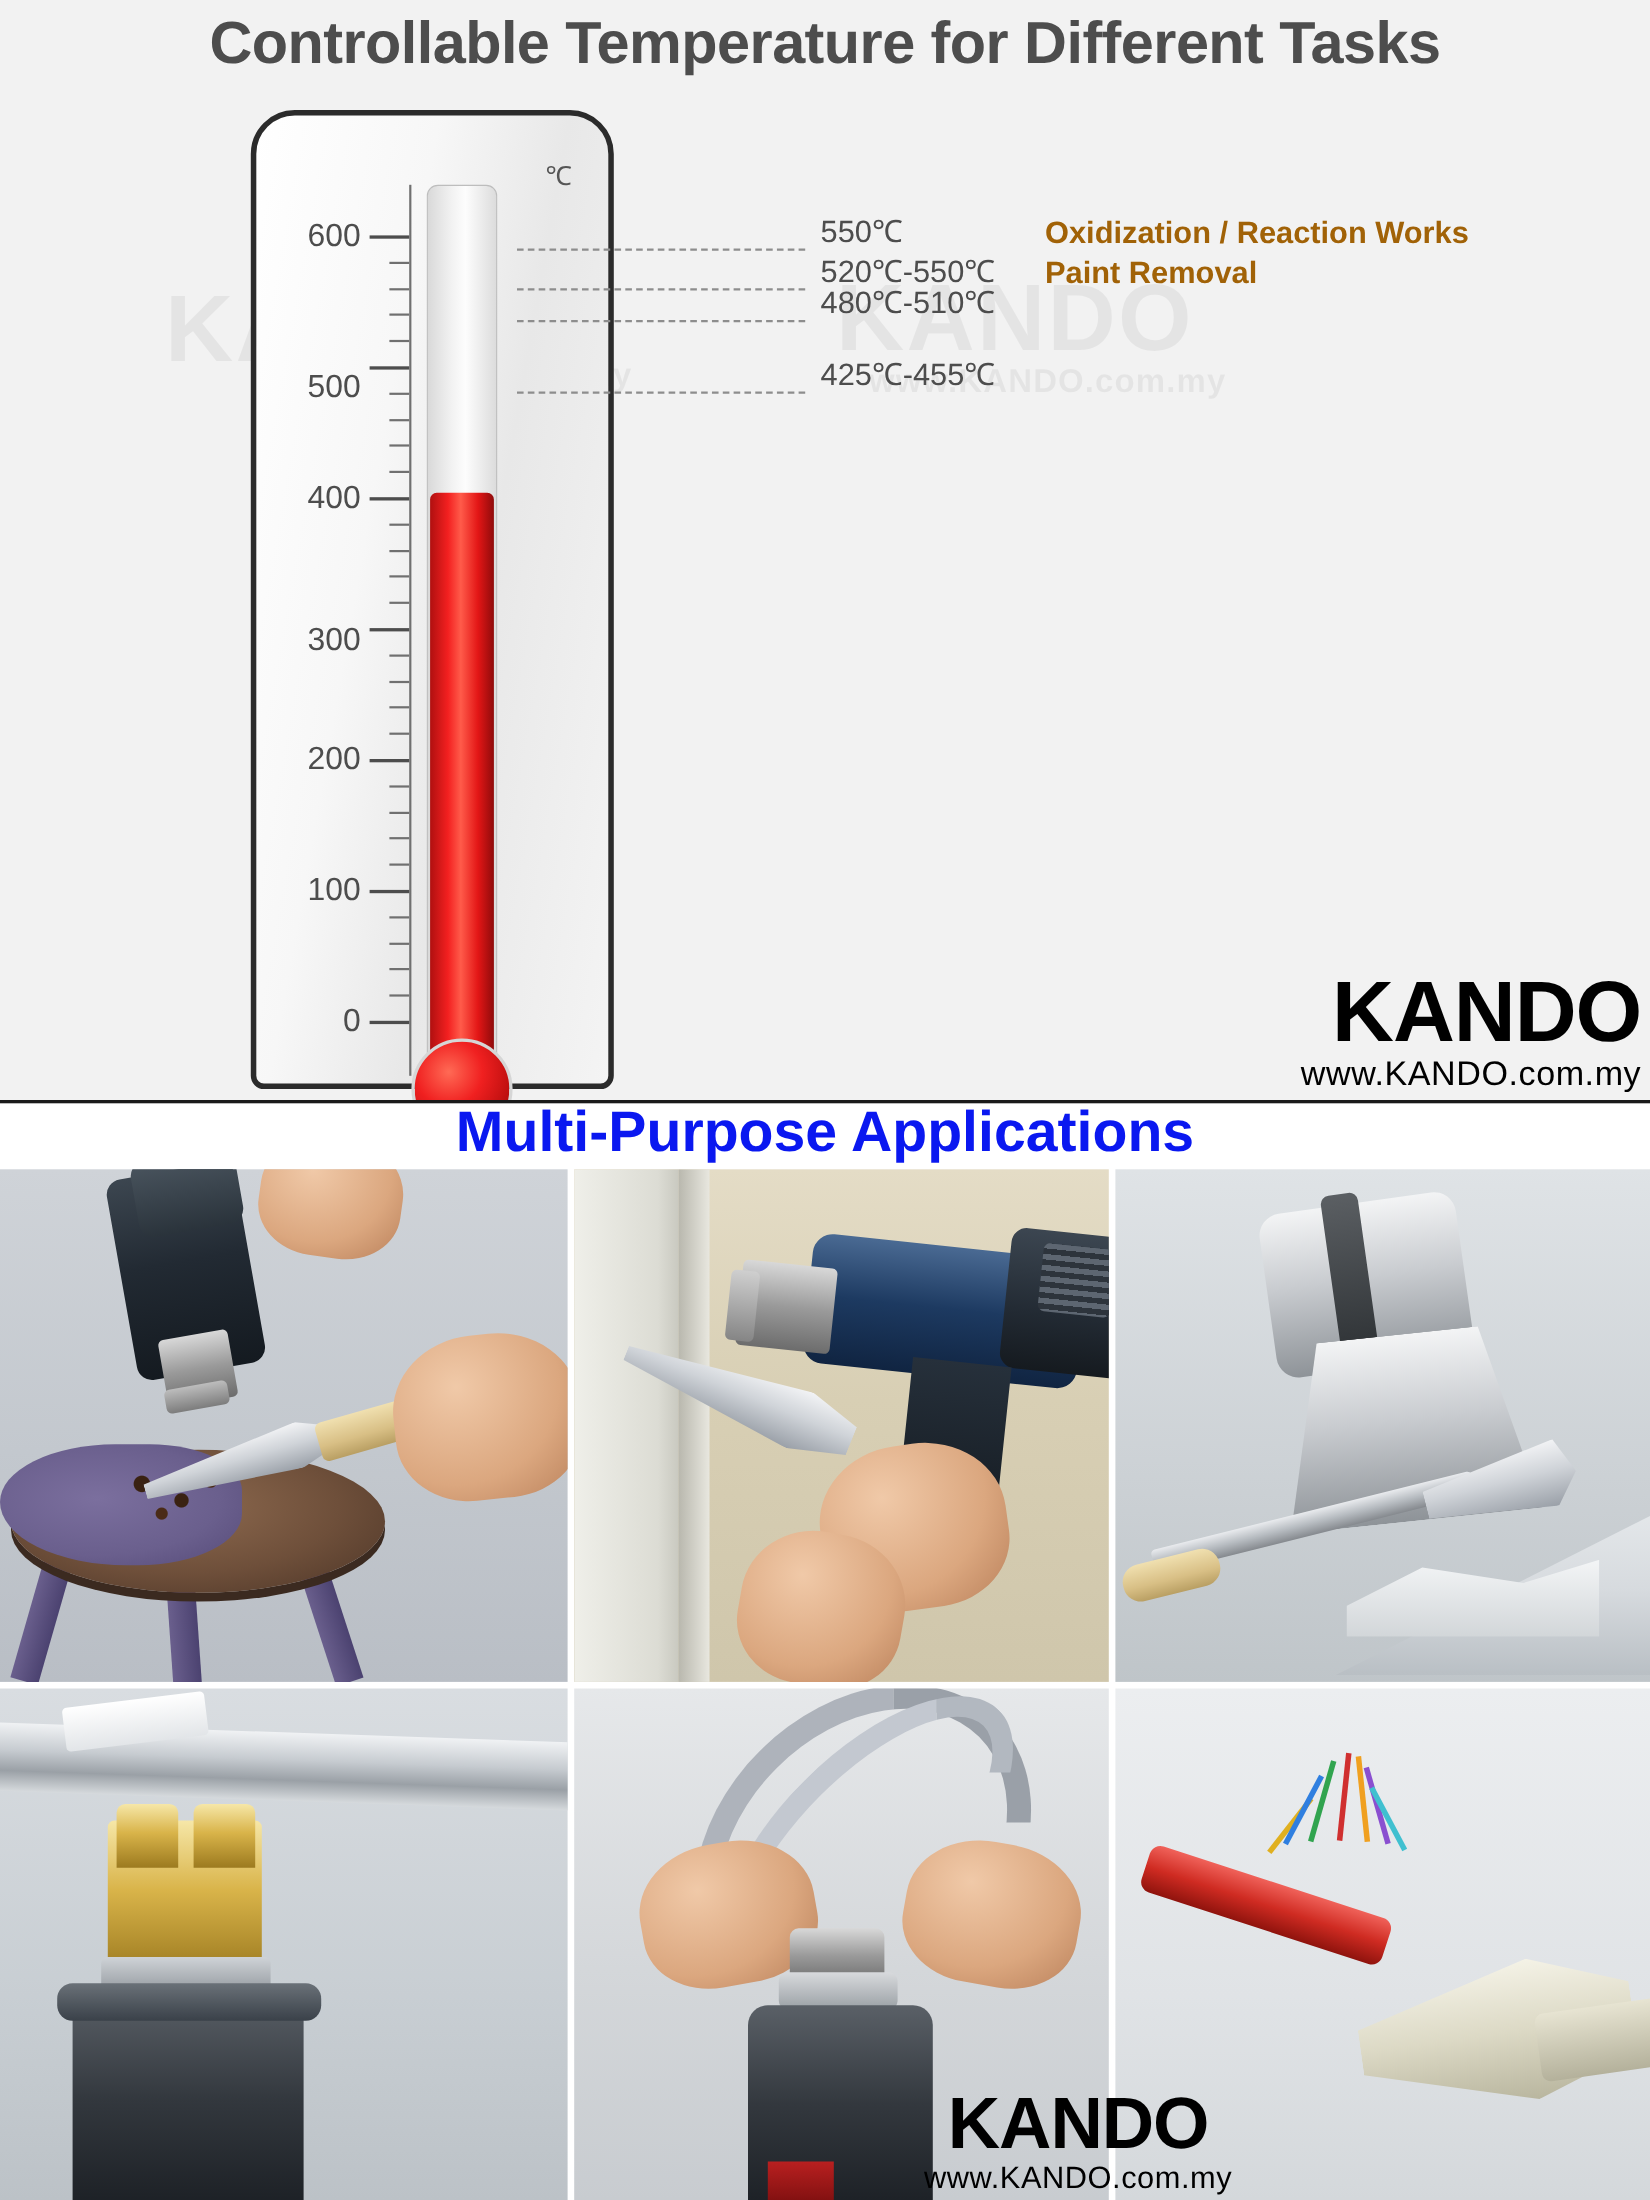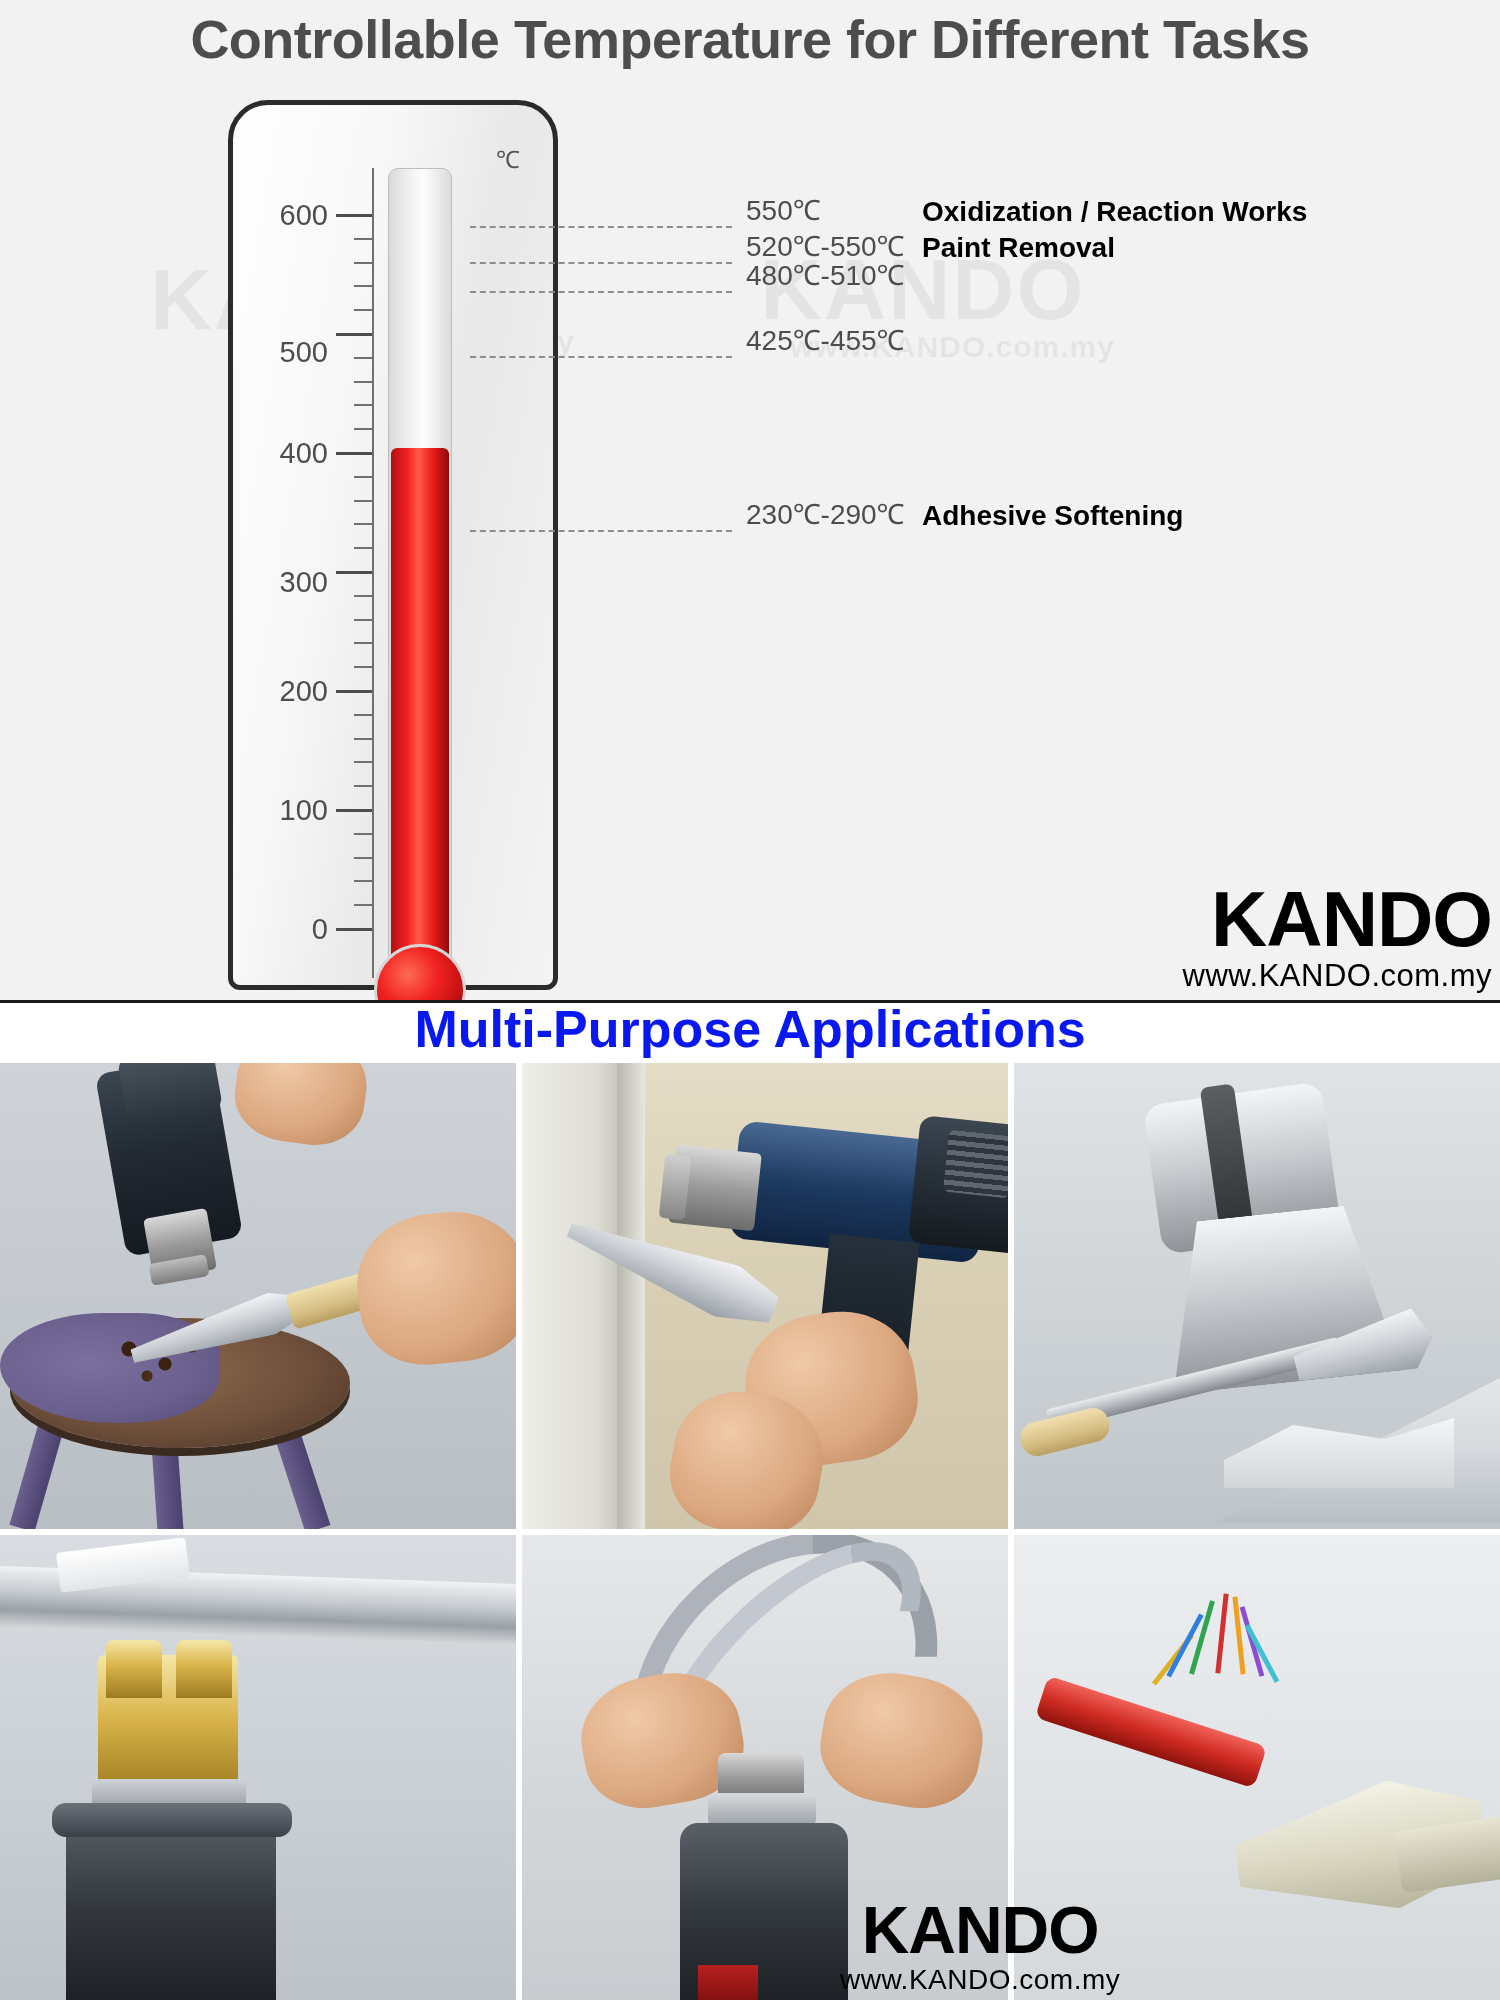--- a/index.html
+++ b/index.html
@@ -168,23 +168,23 @@
   }
   .marker .temp {
     font-size: 28px;
     color: #4d4d4d;
     width: 172px;
     white-space: nowrap;
   }
   .marker .task {
     font-size: 28px;
     font-weight: bold;
-    color: #000000;
+    color: #a16207;
     white-space: nowrap;
-    margin-left: 4px;
+    margin-left: 32px;
   }
 
   
   .brand-top {
     position: absolute;
     right: 8px;
     bottom: 6px;
     text-align: right;
   }
   .brand-word {
@@ -461,25 +461,20 @@
     <div class="marker" style="top:176px;">
       <div class="dash"></div>
       <div class="temp">480℃-510℃</div>
     </div>
 
     <div class="marker" style="top:241px;">
       <div class="dash"></div>
       <div class="temp">425℃-455℃</div>
     </div>
 
-    <div class="marker" style="top:415px;">
-      <div class="dash"></div>
-      <div class="temp">230℃-290℃</div>
-      <div class="task">Adhesive Softening</div>
-    </div>
 
 
   </div>
 
   <div class="brand-top">
     <div class="brand-word">KANDO</div>
     <div class="brand-url">www.KANDO.com.my</div>
   </div>
 </div>
 

